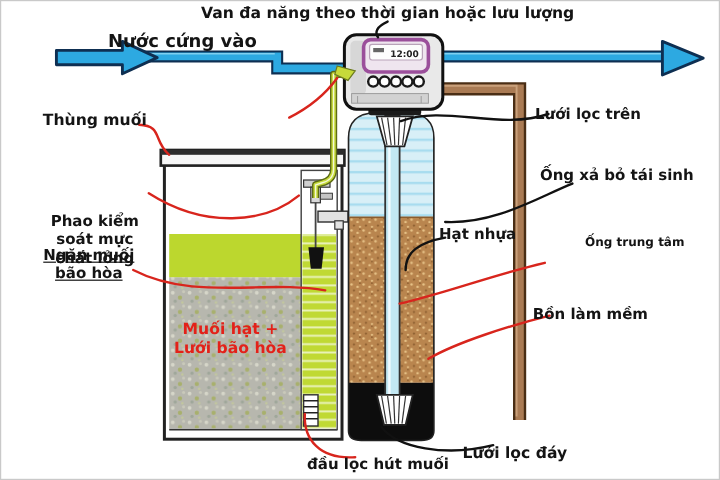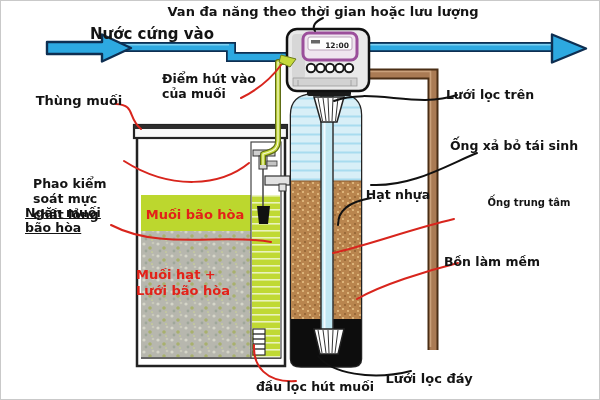--- a/index.html
+++ b/index.html
@@ -4,21 +4,21 @@
 <style>
   html,body{margin:0;padding:0;background:#fff;}
   #stage{
     position:relative;width:600px;height:400px;background:#ffffff;
     font-family:"DejaVu Sans","Liberation Sans",sans-serif;
     overflow:hidden;border:1px solid #c9c9c9;box-sizing:border-box;
   }
   #diagram-svg{position:absolute;left:0;top:0;}
   .lbl{
     position:absolute;transform:translateX(-50%);
-    color:#141414;font-weight:bold;line-height:1.22;
+    color:#141414;font-weight:bold;text-align:center;line-height:1.22;
     white-space:nowrap;
   }
   .lbl.wrap{white-space:normal;}
   .lbl.red{color:#e32119;}
 </style>
 </head>
 <body>
 
 <div id="stage">
 
@@ -183,29 +183,27 @@
     <path d="M453,218 C410,228 368,244 332,252" stroke="#d8251d"></path>
     <path d="M457,262 C425,270 380,284 356,298" stroke="#d8251d"></path>
   </g>
 </svg>
 
   <div class="lbl" style="left:322px;top:3px;font-size:13px;">Van đa năng theo thời gian hoặc lưu lượng</div>
 
   <div class="lbl" style="left:151px;top:24px;font-size:15px;">Nước cứng vào</div>
 
 
-  <div class="lbl wrap" style="left:211px;top:70px;width:100px;font-size:12.5px;">Điểm hút vào của muối</div>
 
   <div class="lbl" style="left:78px;top:92px;font-size:13px;">Thùng muối</div>
 
   <div class="lbl wrap" style="left:78px;top:137px;width:92px;font-size:12.5px;margin-top:38px;">Phao kiểm soát mực chất lỏng</div>
 
   <div class="lbl wrap" style="left:73px;top:204px;width:98px;font-size:12.5px;text-decoration:underline;">Ngăn muối bão hòa</div>
 
-  <div class="lbl red" style="left:194px;top:206px;font-size:13px;">Muối bão hòa</div>
 
   <div class="lbl wrap red" style="left:191px;top:266px;width:112px;font-size:13px;">Muối hạt + Lưới bão hòa</div>
 
   <div class="lbl" style="left:314px;top:378px;font-size:12.5px;">đầu lọc hút muối</div>
 
   <div class="lbl" style="left:489px;top:86px;font-size:12.5px;">Lưới lọc trên</div>
 
   <div class="lbl" style="left:397px;top:186px;font-size:12.5px;">Hạt nhựa</div>
 
   <div class="lbl" style="left:513px;top:137px;font-size:12.5px;">Ống xả bỏ tái sinh</div>

